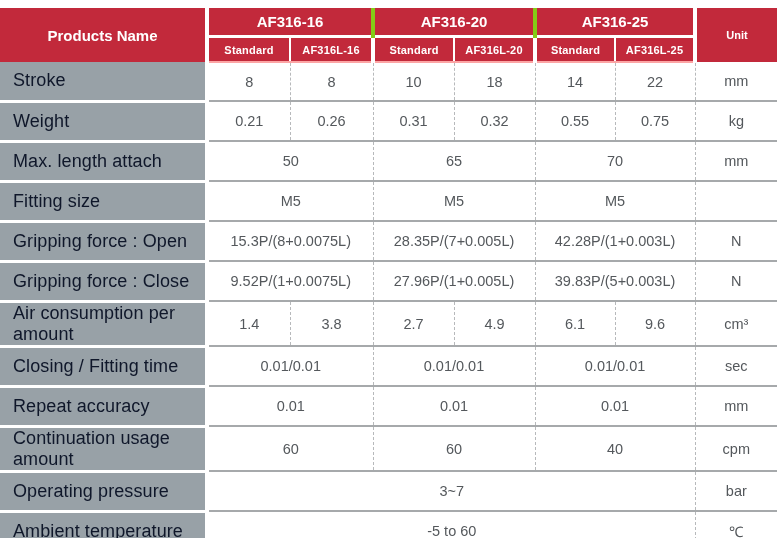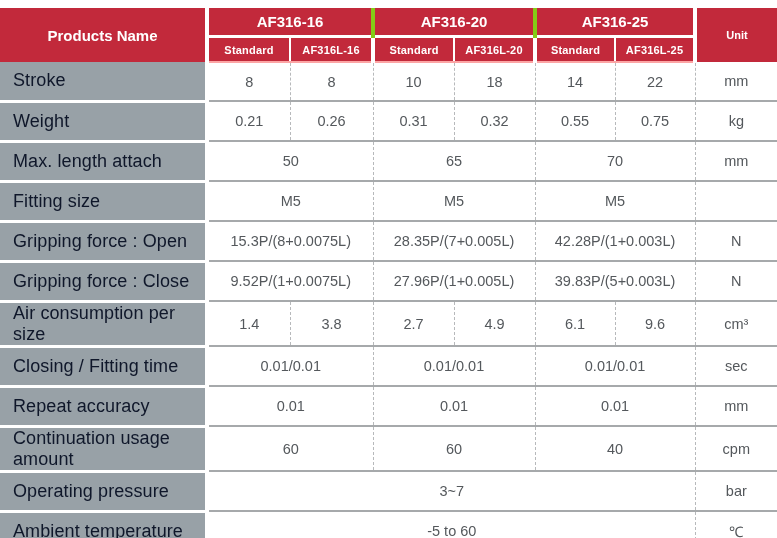--- a/index.html
+++ b/index.html
@@ -157,21 +157,21 @@
           <td class="unit">N</td>
         </tr>
         <tr>
           <td class="label">Gripping force : Close</td>
           <td class="val" colspan="2">9.52P/(1+0.0075L)</td>
           <td class="val" colspan="2">27.96P/(1+0.005L)</td>
           <td class="val" colspan="2">39.83P/(5+0.003L)</td>
           <td class="unit">N</td>
         </tr>
         <tr>
-          <td class="label">Air consumption per size</td>
+          <td class="label">Air consumption per amount</td>
           <td class="val">1.4</td>
           <td class="val">3.8</td>
           <td class="val">2.7</td>
           <td class="val">4.9</td>
           <td class="val">6.1</td>
           <td class="val">9.6</td>
           <td class="unit">cm³</td>
         </tr>
         <tr>
           <td class="label">Closing / Fitting time</td>

